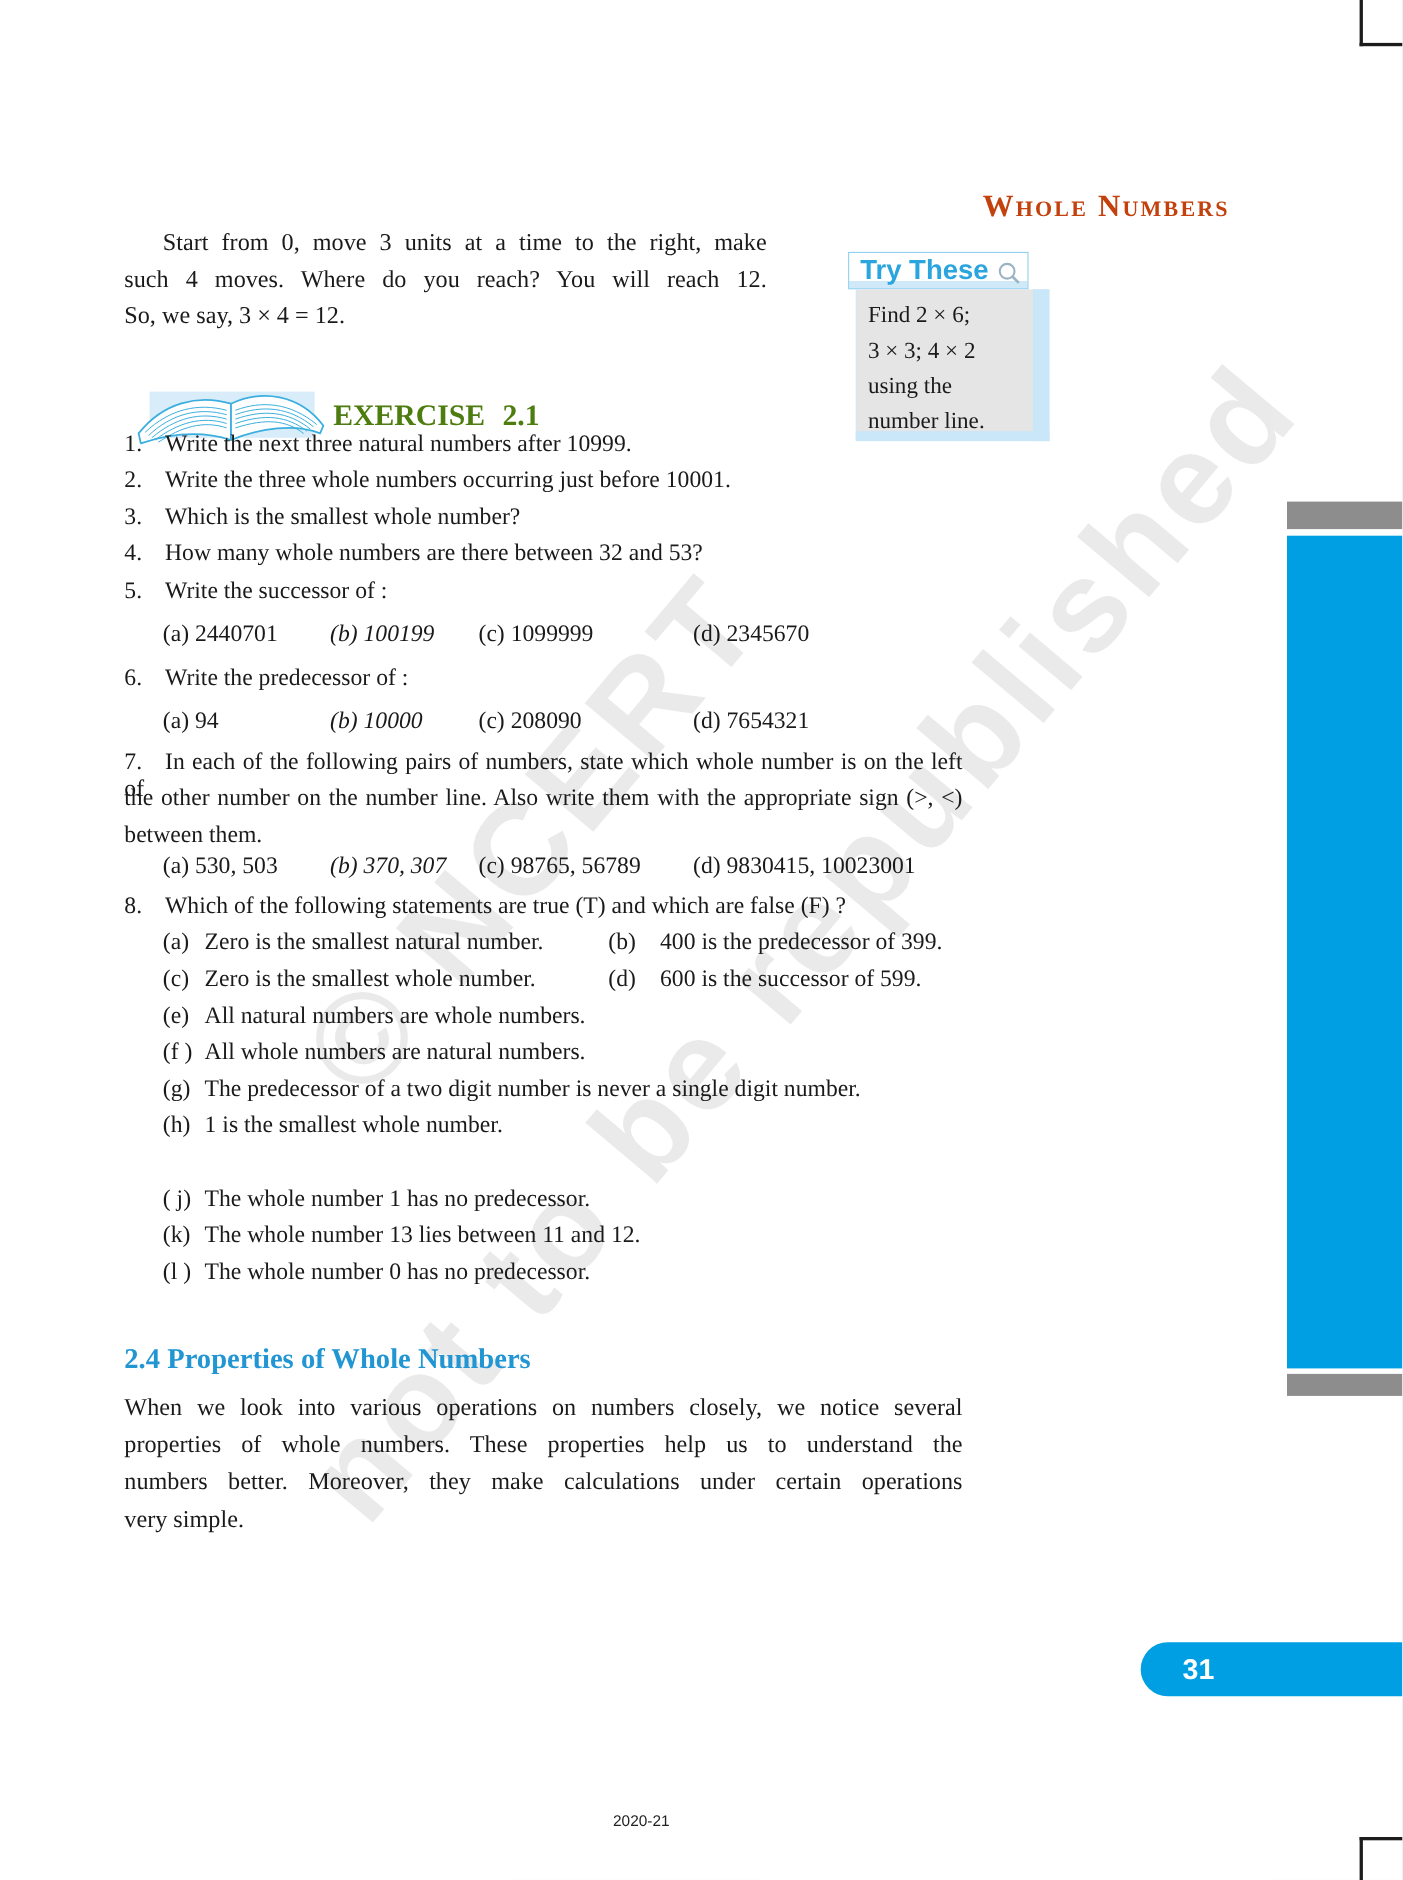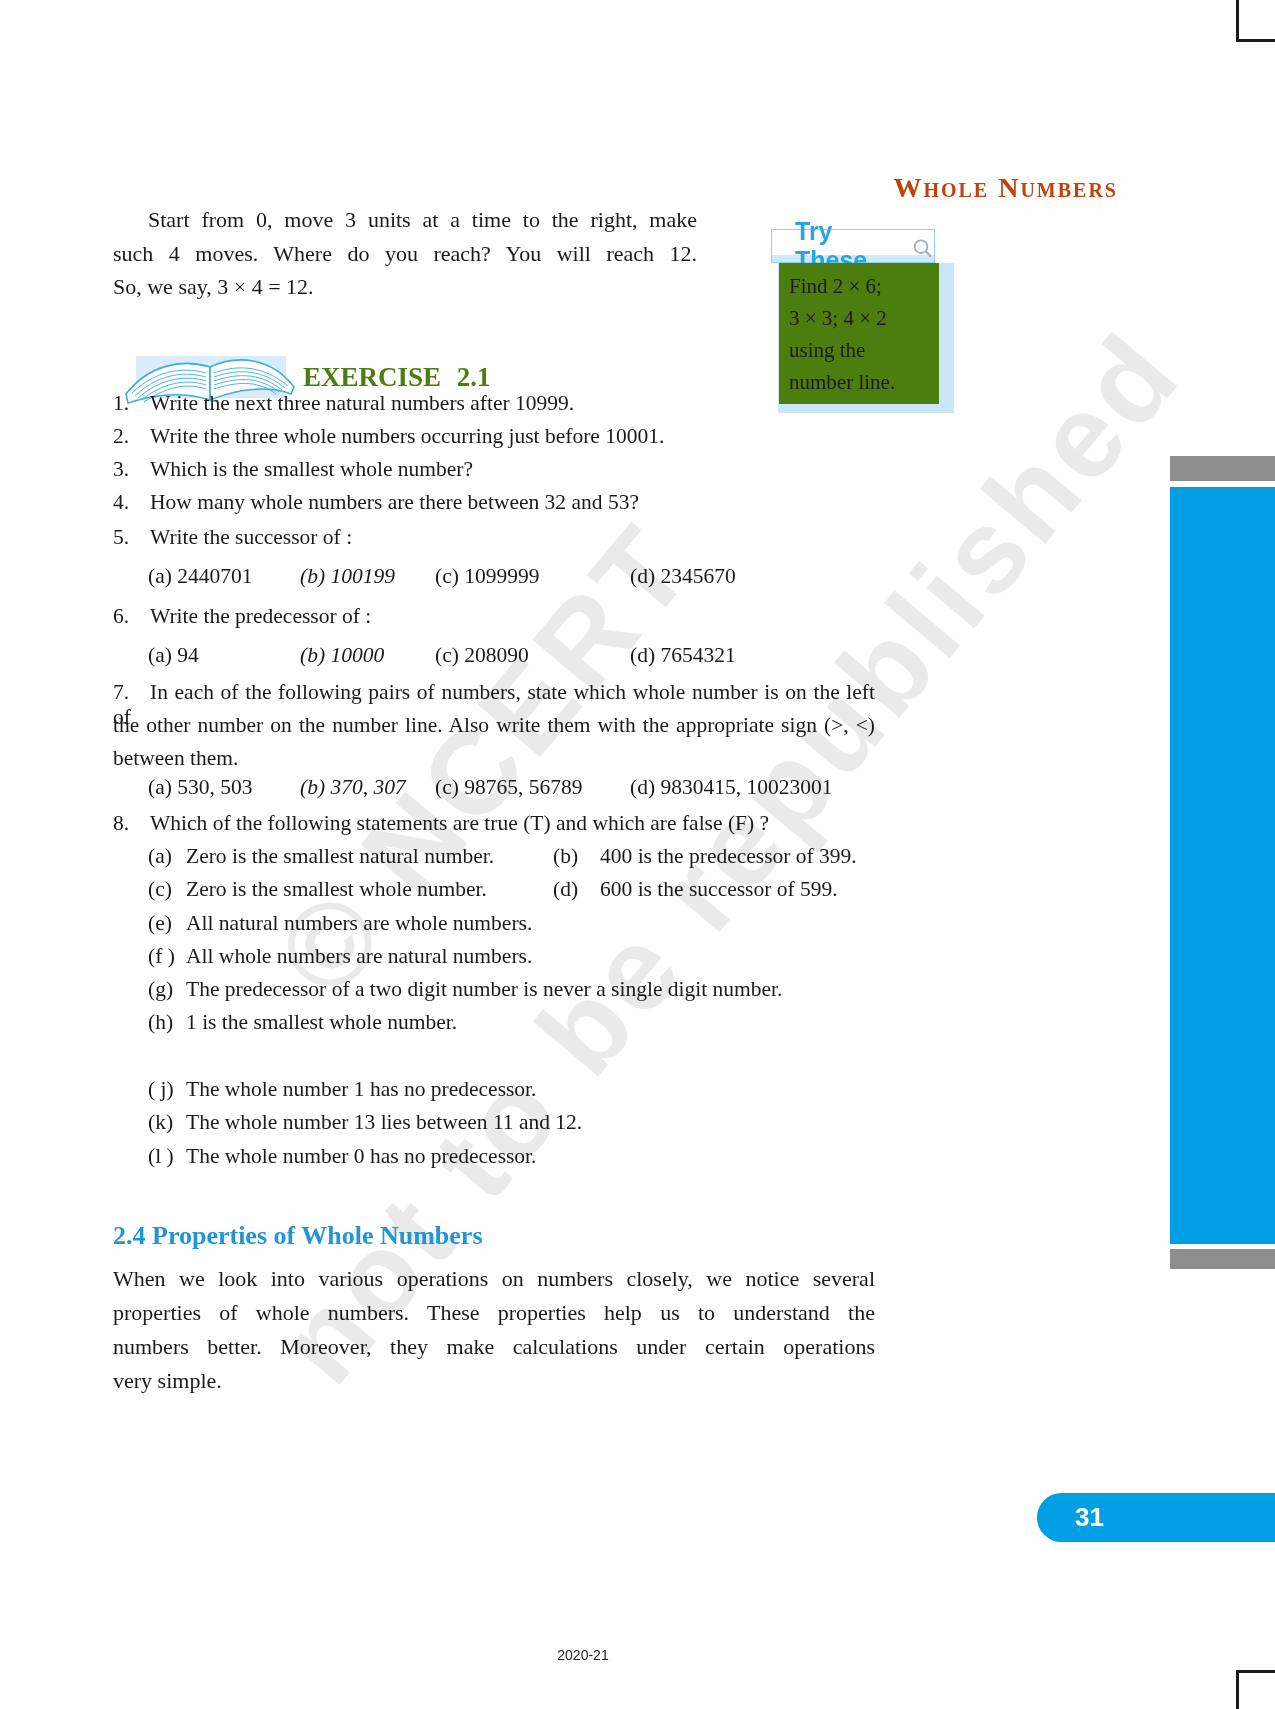--- a/index.html
+++ b/index.html
@@ -17,27 +17,27 @@
   .header{position:absolute;left:850px;top:172px;width:268px;text-align:right;
     font-variant:small-caps;font-weight:bold;font-size:28px;letter-spacing:2px;color:#c2410c;}
 
   
   .tline{position:absolute;font-size:22px;}
   .jl{text-align:justify;text-align-last:justify;}
 
   
   .tt-head{position:absolute;left:771px;top:229px;width:164px;height:34px;box-sizing:border-box;
     background:linear-gradient(to top,#cfe9f8 0,#cfe9f8 7px,#ffffff 7px);
-    border:1px solid #8fd0f0;display:flex;align-items:center;padding-left:23px;}
+    border:1px solid #8fd0f0;display:flex;align-items:center;padding-left:10px;}
   .tt-title{font-family:"Liberation Sans",sans-serif;font-weight:bold;font-size:25px;
     color:#2aa5de;letter-spacing:0;}
   .mag{margin-left:7px;margin-top:4px;}
   .tt-box{position:absolute;left:778px;top:263px;width:150px;height:122px;box-sizing:content-box;
-    background:#4d7c0f;border-left:1px solid #cfe9f8;border-right:15px solid #c9e7f8;
-    border-bottom:9px solid #c9e7f8;padding:7px 0 12px 10px;font-size:21px;line-height:32px;}
+    background:#e5e5e5;border-left:1px solid #cfe9f8;border-right:15px solid #c9e7f8;
+    border-bottom:9px solid #c9e7f8;padding:7px 0 0 10px;font-size:21px;line-height:32px;}
 
   
   .ex-icon{position:absolute;left:118px;top:336px;width:190px;height:78px;}
   .ex-title{position:absolute;left:303px;top:362px;font-weight:bold;font-size:27px;
     color:#4d7c0f;word-spacing:9px;white-space:nowrap;}
 
   
   .q{position:absolute;left:113px;width:762px;font-size:21.5px;white-space:nowrap;}
   .qn{display:inline-block;width:37px;}
   .qn7{display:inline-block;width:37px;}

